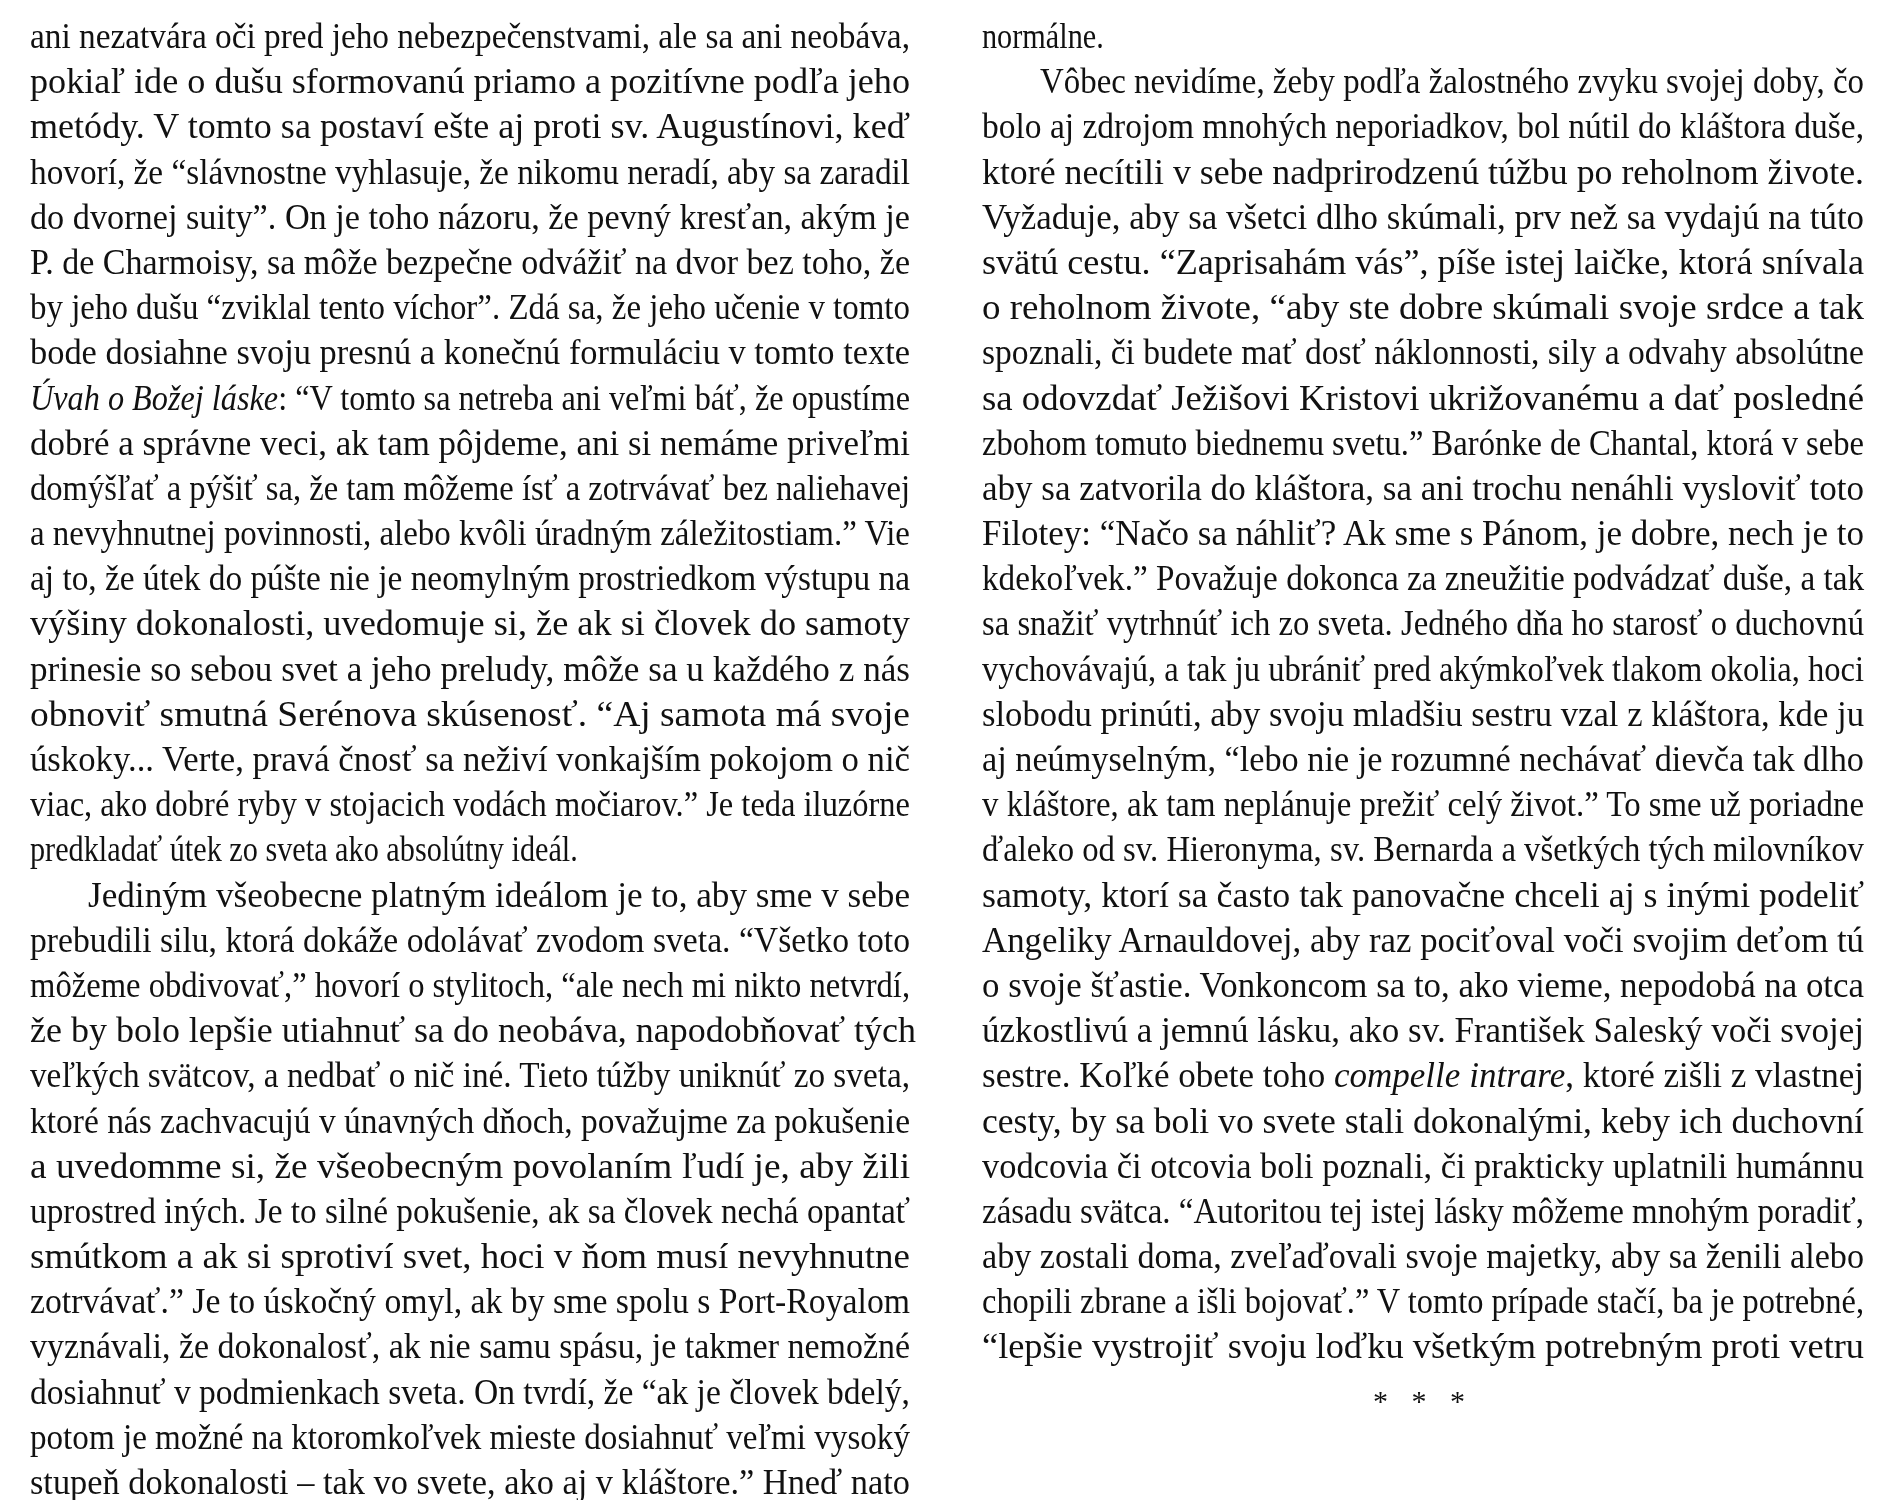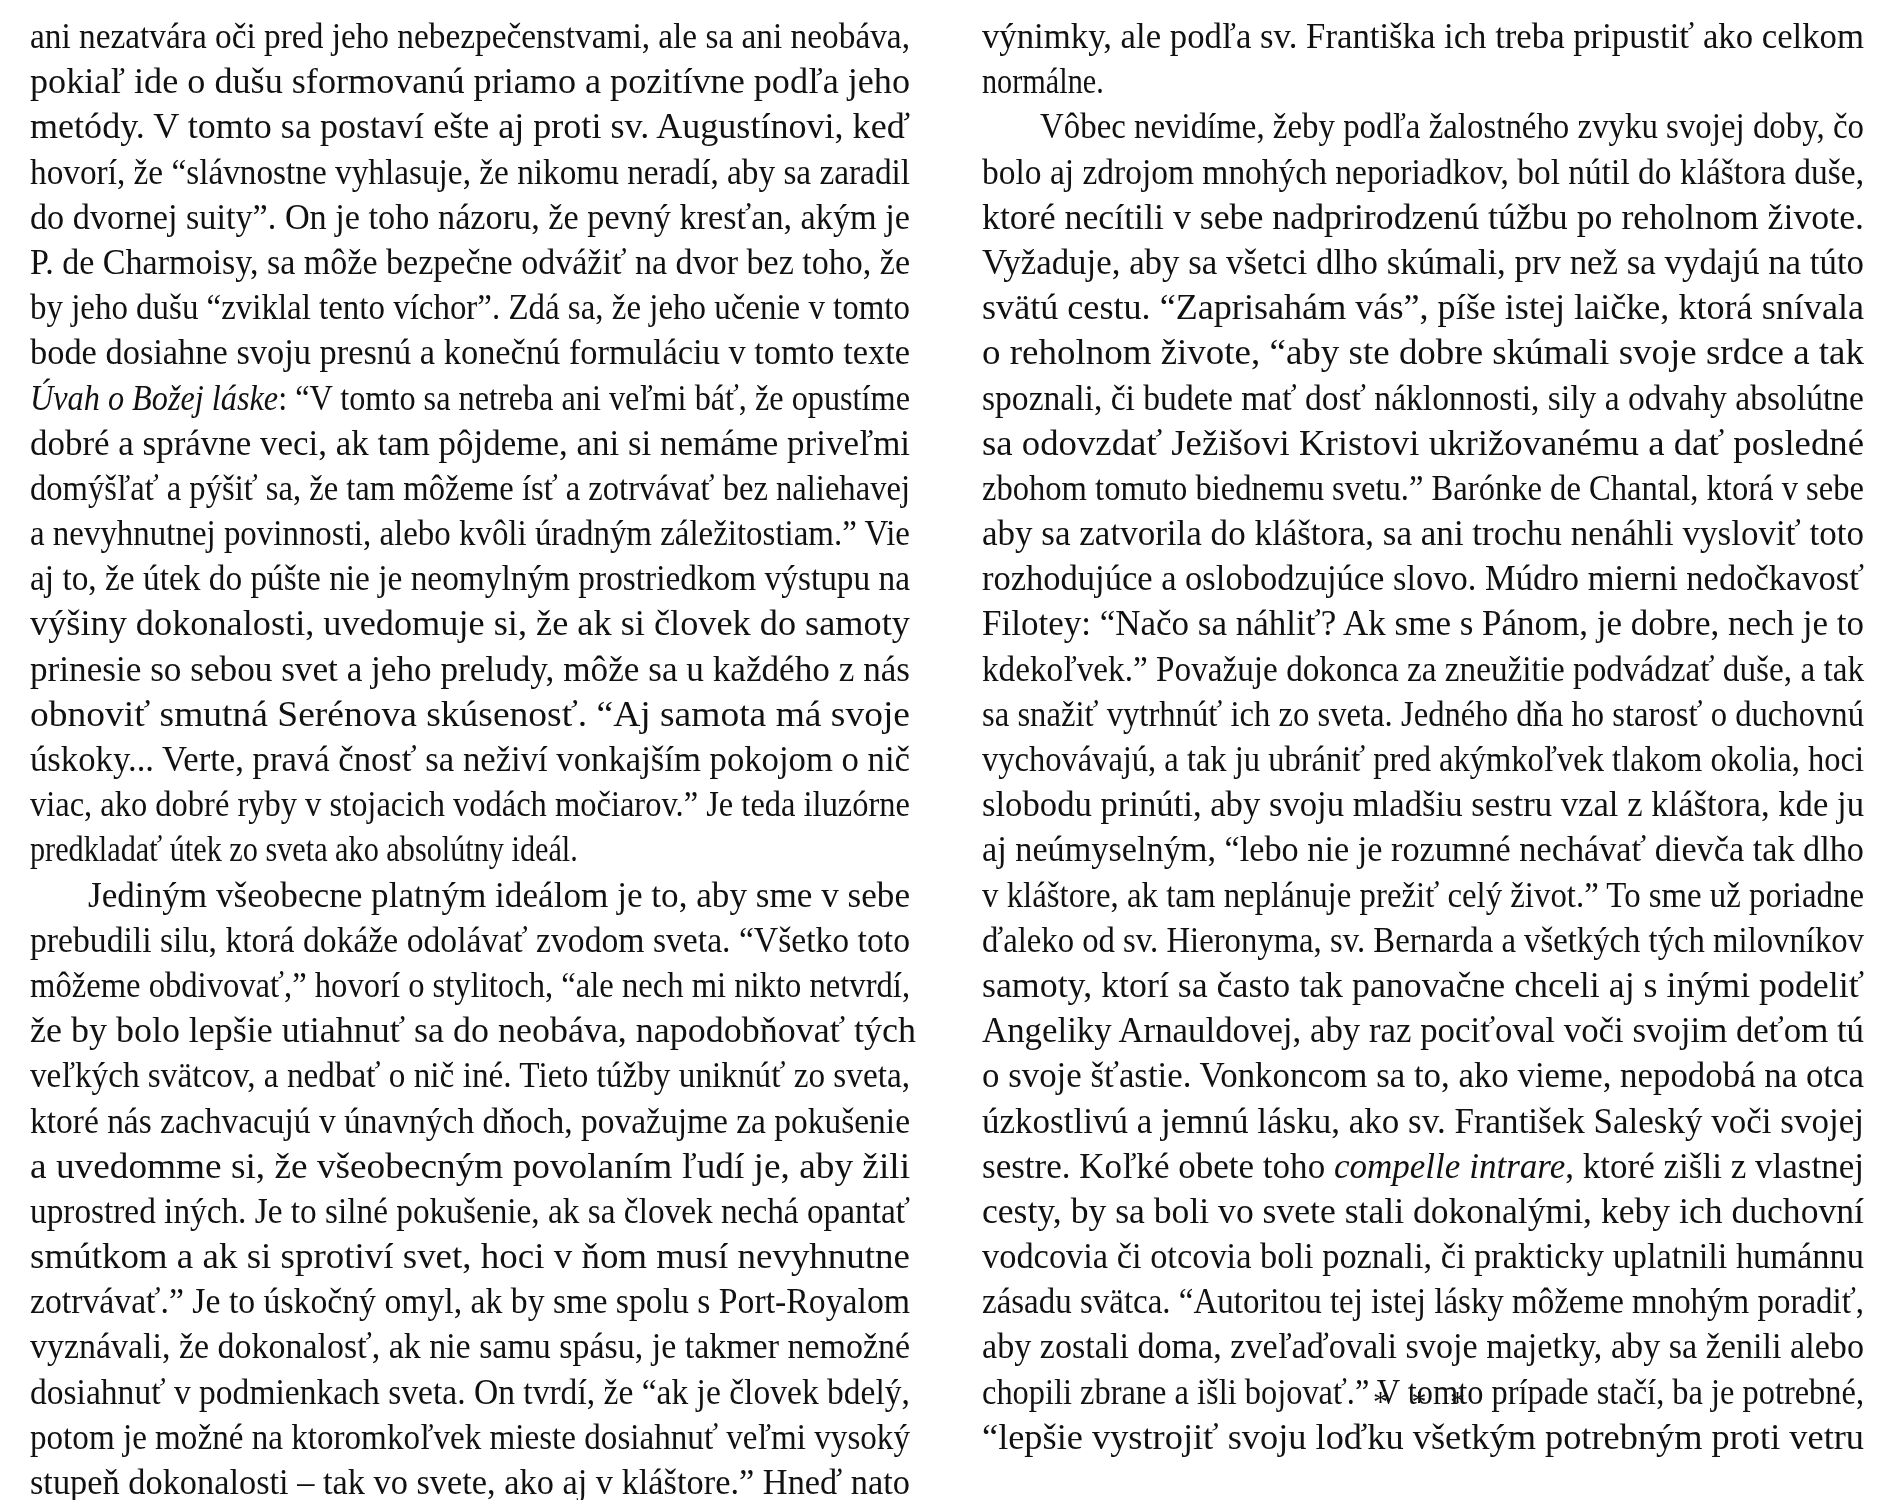--- a/index.html
+++ b/index.html
@@ -48,33 +48,31 @@
     <div class="line"><span class="txt" style="transform: scaleX(1.036);">a uvedomme si, že všeobecným povolaním ľudí je, aby žili</span></div>
     <div class="line"><span class="txt" style="transform: scaleX(0.9252);">uprostred iných. Je to silné pokušenie, ak sa človek nechá opantať</span></div>
     <div class="line"><span class="txt" style="transform: scaleX(1.0269);">smútkom a ak si sprotiví svet, hoci v ňom musí nevyhnutne</span></div>
     <div class="line"><span class="txt" style="transform: scaleX(0.9369);">zotrvávať.” Je to úskočný omyl, ak by sme spolu s Port-Royalom</span></div>
     <div class="line"><span class="txt" style="transform: scaleX(0.9431);">vyznávali, že dokonalosť, ak nie samu spásu, je takmer nemožné</span></div>
     <div class="line"><span class="txt" style="transform: scaleX(0.9321);">dosiahnuť v podmienkach sveta. On tvrdí, že “ak je človek bdelý,</span></div>
     <div class="line"><span class="txt" style="transform: scaleX(0.92);">potom je možné na ktoromkoľvek mieste dosiahnuť veľmi vysoký</span></div>
     <div class="line"><span class="txt" style="transform: scaleX(0.9544);">stupeň dokonalosti – tak vo svete, ako aj v kláštore.” Hneď nato</span></div>
   </div>
 <div id="col-right" class="column">
-    <div class="line"><span class="txt" style="transform: scaleX(0.9648);">výnimky, ale podľa sv. Františka ich treba pripustiť ako celkom</span></div>
     <div class="line"><span class="txt" style="transform: scaleX(0.84);">normálne.</span></div>
     <div class="line indent"><span class="txt" style="transform: scaleX(0.9135);">Vôbec nevidíme, žeby podľa žalostného zvyku svojej doby, čo</span></div>
     <div class="line"><span class="txt" style="transform: scaleX(0.9299);">bolo aj zdrojom mnohých neporiadkov, bol nútil do kláštora duše,</span></div>
     <div class="line"><span class="txt" style="transform: scaleX(0.9947);">ktoré necítili v sebe nadprirodzenú túžbu po reholnom živote.</span></div>
     <div class="line"><span class="txt" style="transform: scaleX(0.9684);">Vyžaduje, aby sa všetci dlho skúmali, prv než sa vydajú na túto</span></div>
     <div class="line"><span class="txt" style="transform: scaleX(1.0038);">svätú cestu. “Zaprisahám vás”, píše istej laičke, ktorá snívala</span></div>
     <div class="line"><span class="txt" style="transform: scaleX(1.0271);">o reholnom živote, “aby ste dobre skúmali svoje srdce a tak</span></div>
     <div class="line"><span class="txt" style="transform: scaleX(0.9327);">spoznali, či budete mať dosť náklonnosti, sily a odvahy absolútne</span></div>
     <div class="line"><span class="txt" style="transform: scaleX(1.0214);">sa odovzdať Ježišovi Kristovi ukrižovanému a dať posledné</span></div>
     <div class="line"><span class="txt" style="transform: scaleX(0.9048);">zbohom tomuto biednemu svetu.” Barónke de Chantal, ktorá v sebe</span></div>
     <div class="line"><span class="txt" style="transform: scaleX(0.9733);">aby sa zatvorila do kláštora, sa ani trochu nenáhli vysloviť toto</span></div>
-    <div class="line"><span class="txt" style="transform: scaleX(0.9585);">rozhodujúce a oslobodzujúce slovo. Múdro mierni nedočkavosť</span></div>
     <div class="line"><span class="txt" style="transform: scaleX(0.9723);">Filotey: “Načo sa náhliť? Ak sme s Pánom, je dobre, nech je to</span></div>
     <div class="line"><span class="txt" style="transform: scaleX(0.923);">kdekoľvek.” Považuje dokonca za zneužitie podvádzať duše, a tak</span></div>
     <div class="line"><span class="txt" style="transform: scaleX(0.9075);">sa snažiť vytrhnúť ich zo sveta. Jedného dňa ho starosť o duchovnú</span></div>
     <div class="line"><span class="txt" style="transform: scaleX(0.903);">vychovávajú, a tak ju ubrániť pred akýmkoľvek tlakom okolia, hoci</span></div>
     <div class="line"><span class="txt" style="transform: scaleX(0.963);">slobodu prinúti, aby svoju mladšiu sestru vzal z kláštora, kde ju</span></div>
     <div class="line"><span class="txt" style="transform: scaleX(0.9514);">aj neúmyselným, “lebo nie je rozumné nechávať dievča tak dlho</span></div>
     <div class="line"><span class="txt" style="transform: scaleX(0.9122);">v kláštore, ak tam neplánuje prežiť celý život.” To sme už poriadne</span></div>
     <div class="line"><span class="txt" style="transform: scaleX(0.9089);">ďaleko od sv. Hieronyma, sv. Bernarda a všetkých tých milovníkov</span></div>
     <div class="line"><span class="txt" style="transform: scaleX(0.9957);">samoty, ktorí sa často tak panovačne chceli aj s inými podeliť</span></div>
     <div class="line"><span class="txt" style="transform: scaleX(0.9676);">Angeliky Arnauldovej, aby raz pociťoval voči svojim deťom tú</span></div>

